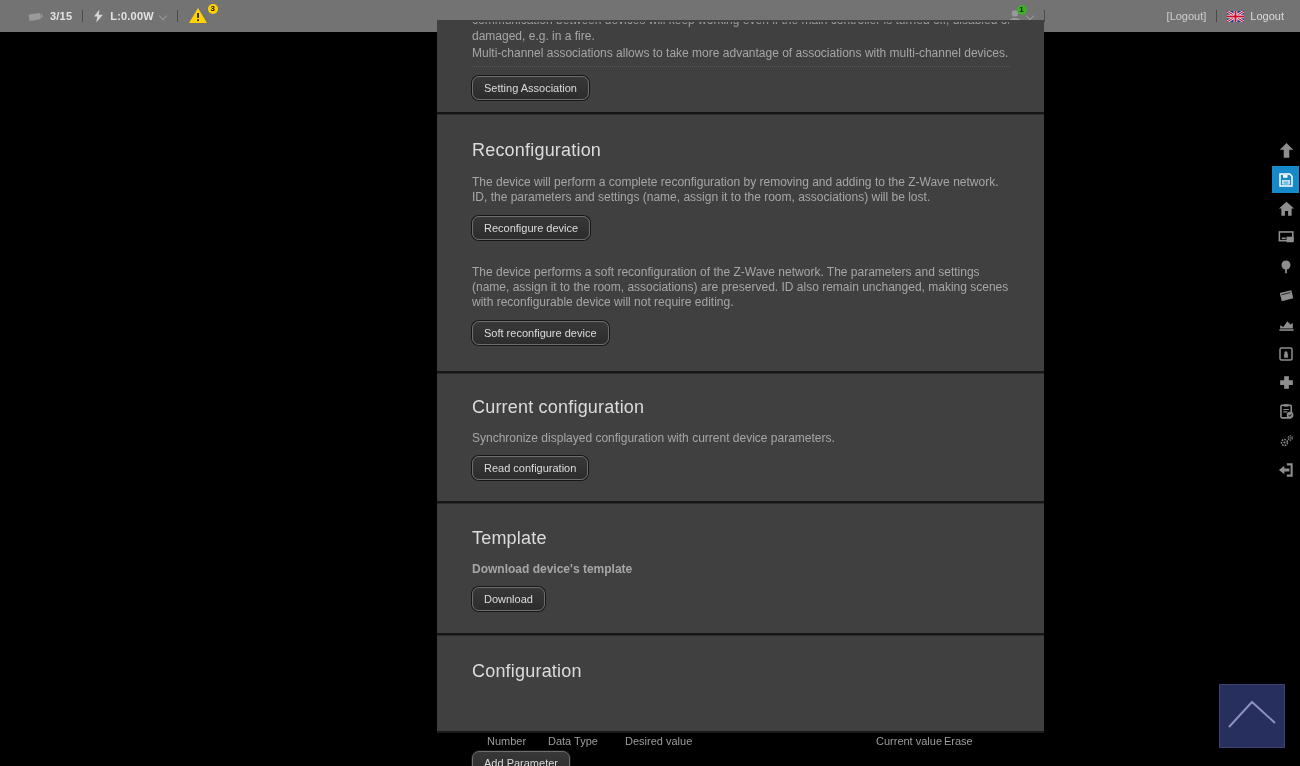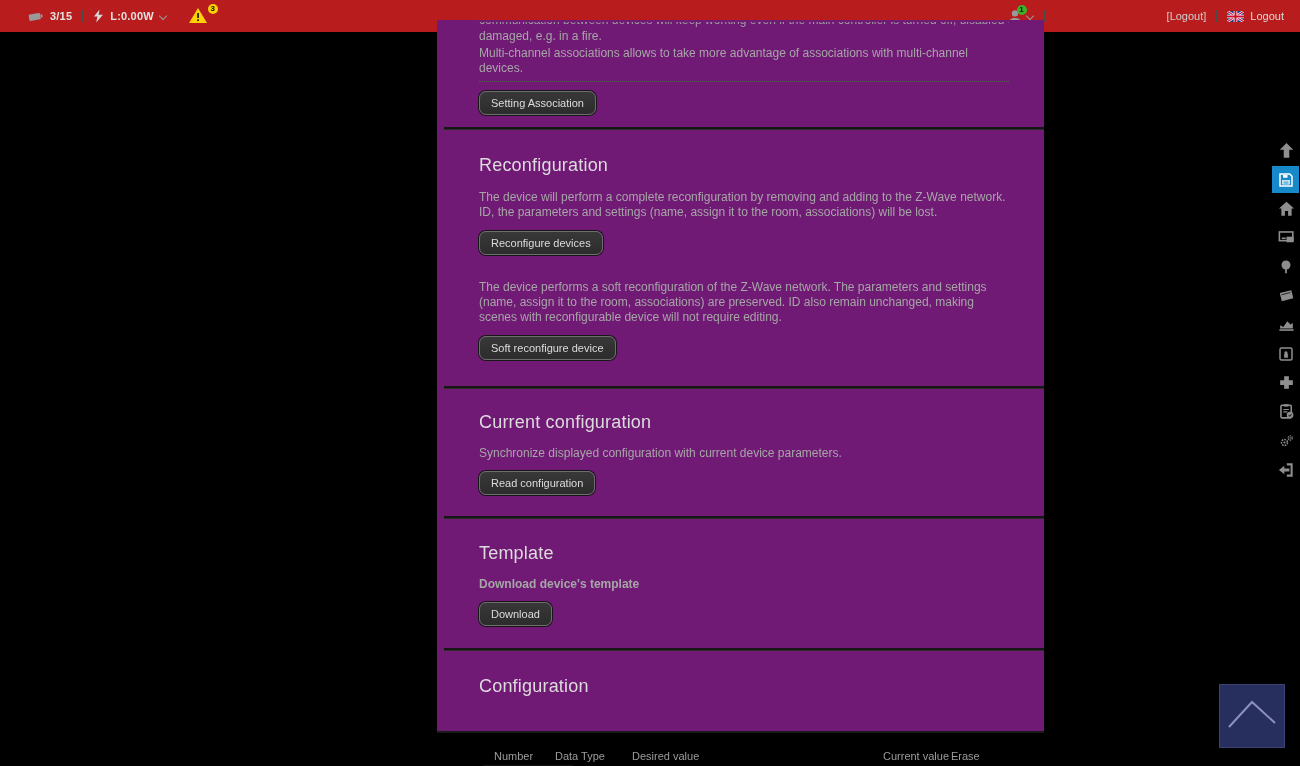--- a/index.html
+++ b/index.html
@@ -1,21 +1,21 @@
 <!DOCTYPE html>
 <html><head>
 <meta charset="utf-8">
 <style>
   * { margin:0; padding:0; box-sizing:border-box; }
   html,body { width:1300px; height:766px; background:#000; overflow:hidden;
               font-family:"Liberation Sans", sans-serif; }
 
   
   .topbar { position:absolute; top:0; left:0; width:1300px; height:32px;
-            background:#b91c1c; display:flex; align-items:center;
+            background:#737373; display:flex; align-items:center;
             padding:0 16px 0 28px; color:#d6d6d6; font-size:11px; }
   .tb-group { display:flex; align-items:center; gap:6px; }
   .tb-sep { width:1px; height:12px; background:#4a4a4a; margin:0 10px; }
   .tb-strong { font-weight:bold; color:#e2e2e2; letter-spacing:.2px; }
   .chev { display:inline-block; width:7px; height:7px; position:relative; top:-2px; }
   .chev::after { content:""; position:absolute; left:0; top:2px; width:5px; height:5px;
                  border-right:1.5px solid #9a9a9a; border-bottom:1.5px solid #9a9a9a;
                  transform:rotate(45deg); }
   .warn-wrap { position:relative; width:24px; height:18px; }
   .warn-badge { position:absolute; top:-3px; right:-6px; width:10px; height:10px;
@@ -24,22 +24,22 @@
   .user-wrap { position:relative; display:flex; align-items:center; gap:3px; }
   .user-badge { position:absolute; top:-4px; left:10px; width:10px; height:10px;
                 background:#3fae2a; border-radius:50%; color:#092005; font-size:8px;
                 font-weight:bold; text-align:center; line-height:10px; }
   .spacer-flex { flex:1; }
   .logout-gap { margin-left:112px; }
   .flag { width:17px; height:11px; display:inline-block; }
 
   
   .content { position:absolute; left:437px; top:20px; width:607px; height:713px;
-             background:#701a75; color:#a6a6a6; font-size:12px;
-             border-bottom:2px solid #1a1a1a;padding-left:7px; }
+             background:#404040; color:#a6a6a6; font-size:12px;
+             border-bottom:2px solid #1a1a1a; }
   .section { padding:0 35px; }
   .divider { height:3px; background:linear-gradient(#181818,#141414 55%,#3c3c3c); }
   h2 { font-size:18px; font-weight:normal; color:#dcdcdc; letter-spacing:.2px; }
   .para { line-height:15px; max-width:545px; color:#a6a6a6; }
   .btn { display:inline-block; background:linear-gradient(#383838,#2c2c2c);
          border:1px solid #6e6e6e; border-radius:7px; color:#dcdcdc;
          font-size:11px; padding:5px 11px; cursor:pointer;
          box-shadow:0 0 0 1px #161616; font-family:"Liberation Sans",sans-serif; }
 
   .assoc-clip { height:5px; overflow:hidden; }
@@ -162,21 +162,21 @@
     <div class="assoc-line">Multi-channel associations allows to take more advantage of associations with multi-channel devices.</div>
     <div class="dotted-sep"></div>
     <button class="btn assoc-btn">Setting Association</button>
   </div>
 
   <div class="divider"></div>
 
   <div class="section reconf-sec reconf-pad-bottom">
     <h2>Reconfiguration</h2>
     <div class="para">The device will perform a complete reconfiguration by removing and adding to the Z-Wave network. ID, the parameters and settings (name, assign it to the room, associations) will be lost.</div>
-    <button class="btn">Reconfigure devices</button>
+    <button class="btn">Reconfigure device</button>
     <div class="para p2">The device performs a soft reconfiguration of the Z-Wave network. The parameters and settings (name, assign it to the room, associations) are preserved. ID also remain unchanged, making scenes with reconfigurable device will not require editing.</div>
     <button class="btn">Soft reconfigure device</button>
   </div>
 
   <div class="divider"></div>
 
   <div class="section cur-sec cur-pad-bottom">
     <h2>Current configuration</h2>
     <div class="para">Synchronize displayed configuration with current device parameters.</div>
     <button class="btn">Read configuration</button>

